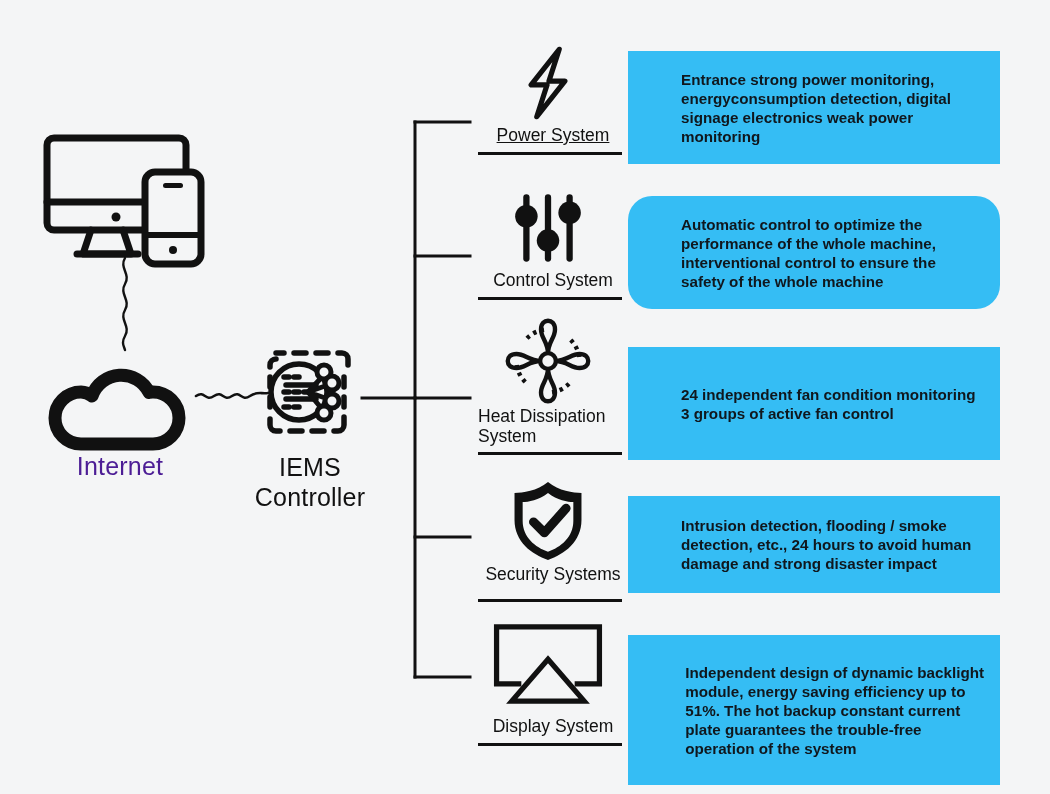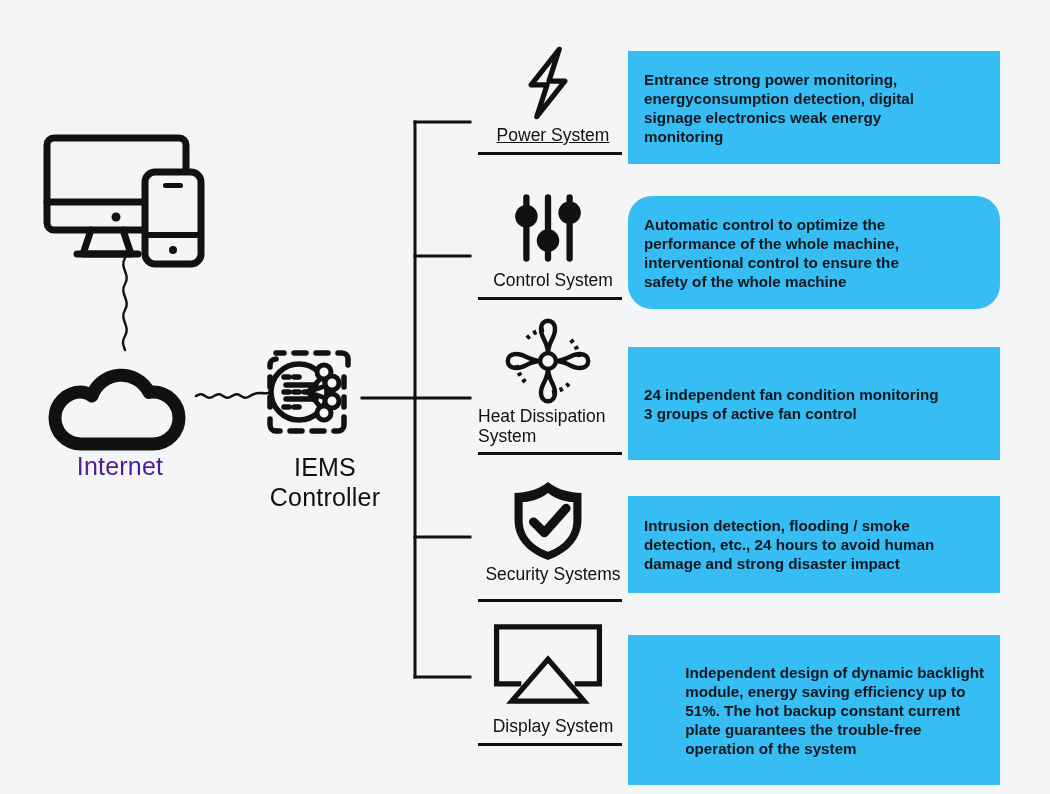--- a/index.html
+++ b/index.html
@@ -32,21 +32,21 @@
   #controller-icon { left: 262px; top: 347px; width: 94px; height: 98px; }
 
   #internet-label {
     left: 30px; top: 452px; width: 180px;
     text-align: center;
     font-size: 25px;
     color: #4c1d95;
     letter-spacing: .2px;
   }
   #iems-label {
-    left: 242px; top: 452px; width: 166px;
+    left: 227px; top: 452px; width: 166px;
     text-align: center;
     font-size: 25px;
     line-height: 30px;
     color: #111;
     letter-spacing: .2px;
   }
 
   
   #connector { left: 340px; top: 100px; width: 140px; height: 600px; }
 
@@ -83,21 +83,21 @@
     background: #35bdf4;
     color: #10171d;
     font-size: 15.2px;
     font-weight: bold;
     line-height: 19px;
     padding: 0 16px;
     display: flex;
     align-items: center;
     width: 372px;
   }
-  .row-desc span { display: block; }
+  .row-desc span { display: block; margin-left: 37px; }
 
   
   #row-power   { top: 40px;  height: 125px; }
   #row-control { top: 185px; height: 125px; }
   #row-heat    { top: 318px; height: 145px; }
   #row-security{ top: 480px; height: 130px; }
   #row-display { top: 622px; height: 145px; }
 
   #row-power .row-icon   { top: 2px; }
   #row-control .row-icon { top: 2px; }
@@ -213,21 +213,21 @@
       <svg viewBox="0 0 64 80" width="60" height="76">
         <path d="M44 4 L14 42 L31 42 L20 76 L50 38 L33 38 Z" fill="none" stroke="#111" stroke-width="5.5" stroke-linejoin="round"></path>
       </svg>
     </div>
     <div class="row-label">Power System</div>
     <div class="row-rule"></div>
     <div class="row-desc">
       <div>
         <span>Entrance strong power monitoring,</span>
         <span>energyconsumption detection, digital</span>
-        <span>signage electronics weak energy</span>
+        <span>signage electronics weak power</span>
         <span>monitoring</span>
       </div>
     </div>
   </div>
 
   <div class="row" id="row-control">
     <div class="row-icon">
       <svg viewBox="0 0 80 80" width="72" height="74">
         <g stroke="#111" stroke-width="7" stroke-linecap="round">
           <line x1="16" y1="6" x2="16" y2="74"></line>

